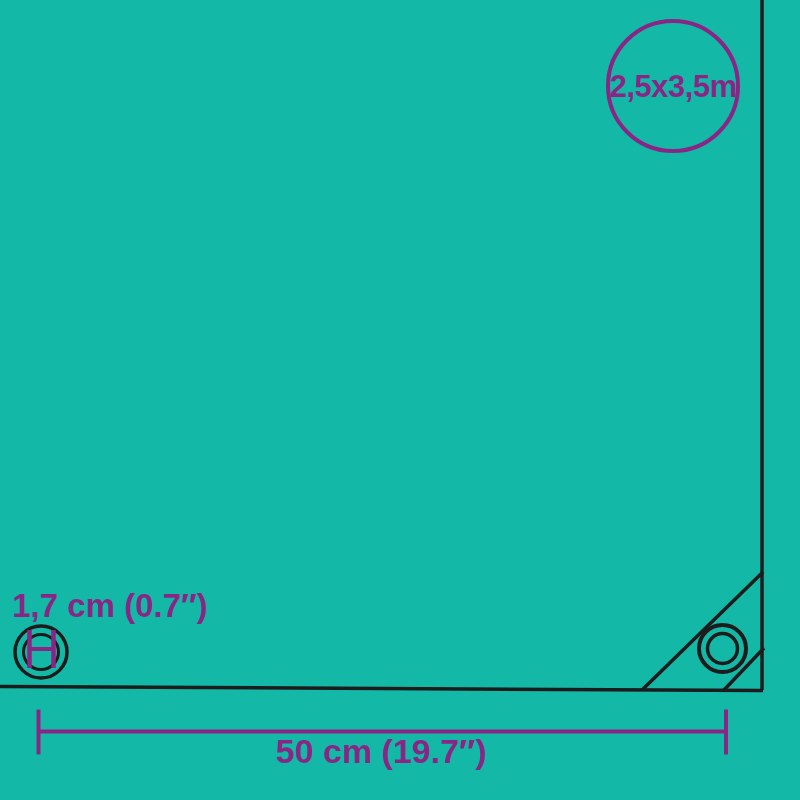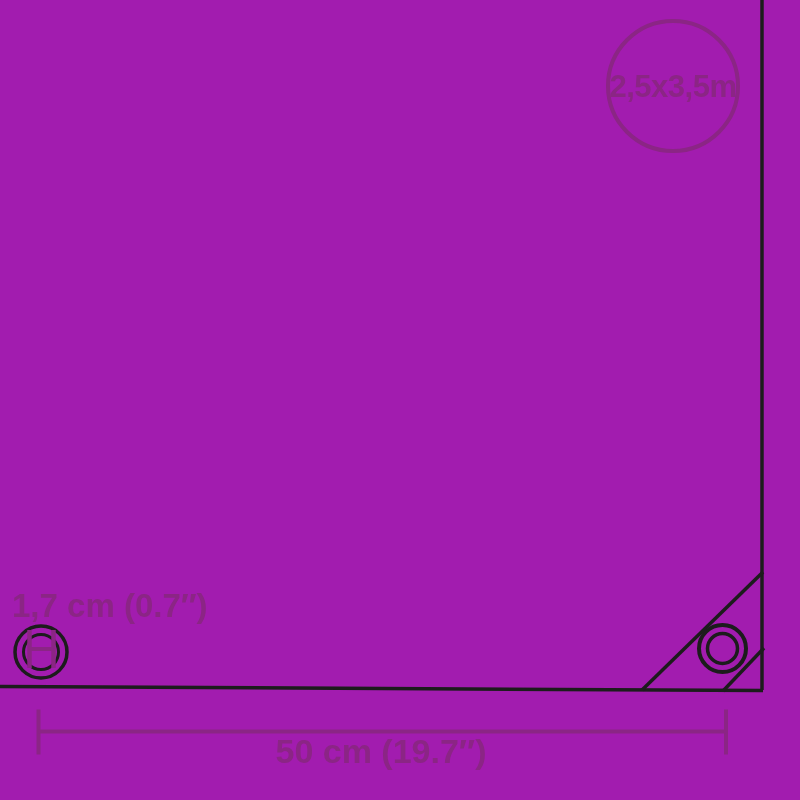--- a/index.html
+++ b/index.html
@@ -4,21 +4,21 @@
 <style>
   html, body {
     margin: 0;
     padding: 0;
     background: #ffffff;
   }
   .stage {
     position: relative;
     width: 800px;
     height: 800px;
-    background: #a21caf;
+    background: #14b8a6;
     overflow: hidden;
     font-family: "Liberation Sans", sans-serif;
   }
   svg { display: block; }
   .outline {
     stroke: #1C1C1C;
     fill: none;
   }
   .accent-stroke {
     stroke: #8B2585;

